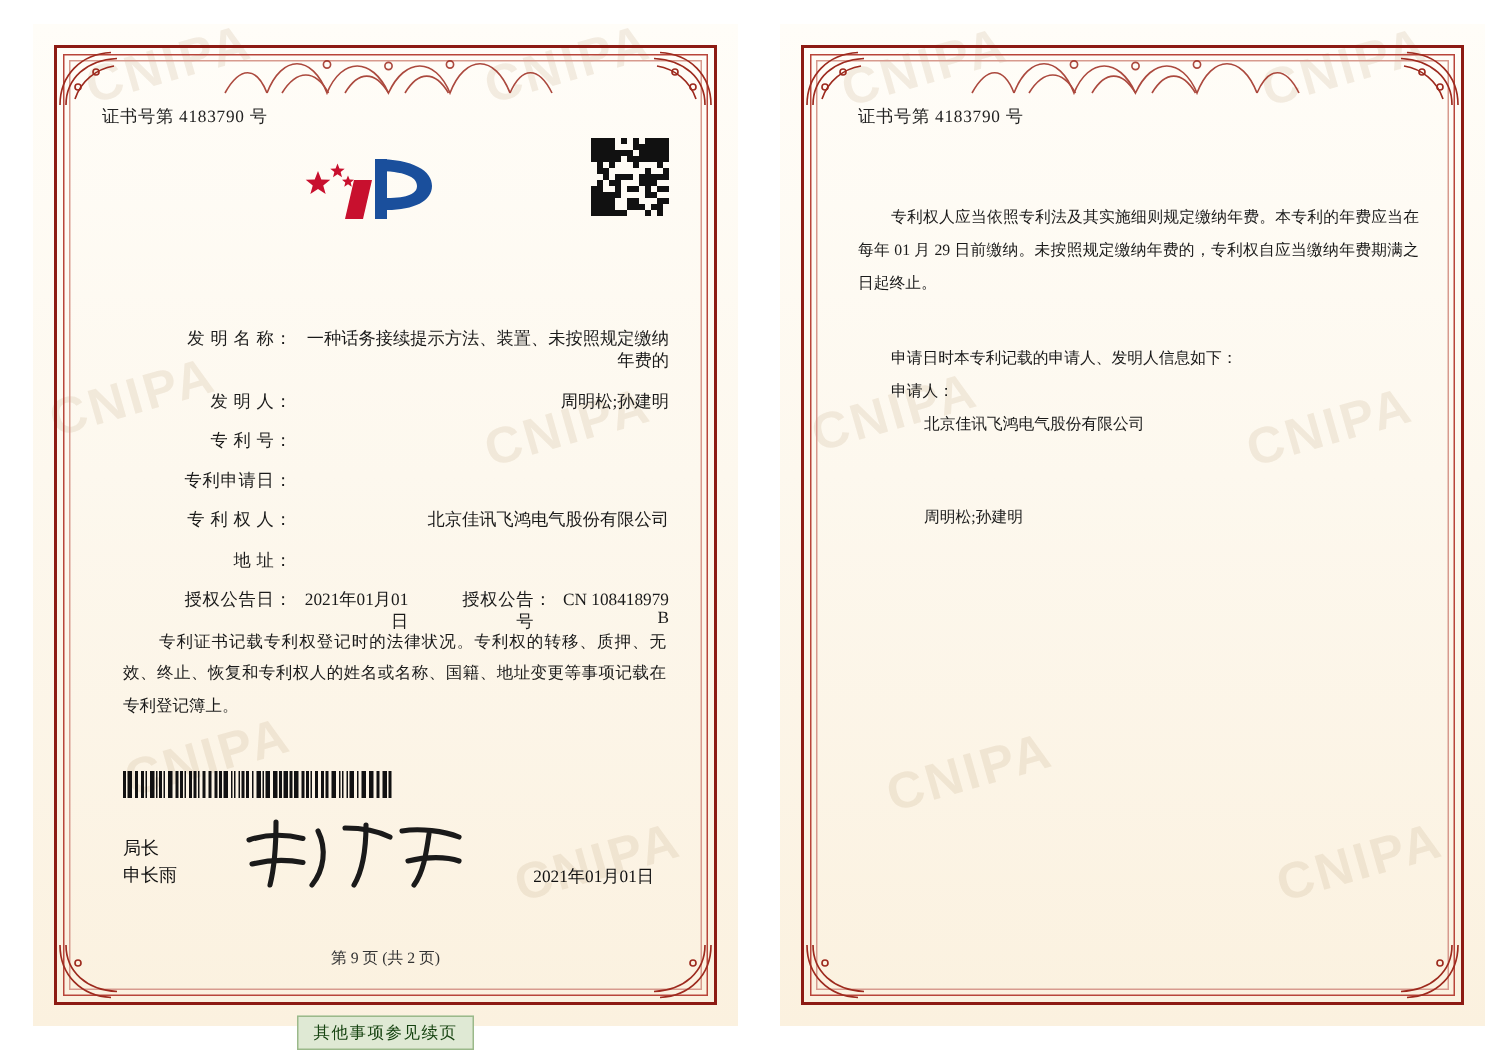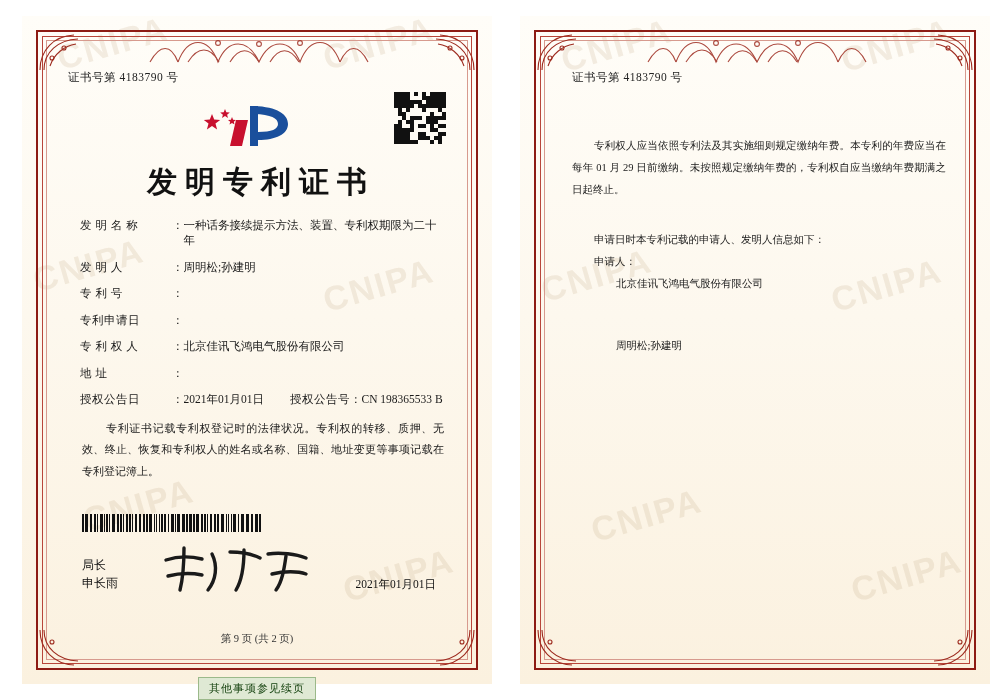--- a/index.html
+++ b/index.html
@@ -132,22 +132,23 @@
     letter-spacing: 8px;
     color: #111;
     font-family: "DejaVu Serif", serif;
     font-weight: bold;
     text-indent: 8px;
   }
 
   .fields {
     position: absolute;
     top: 148px;
-    left: 12px;
+    left: 23px;
     right: 0;
+    text-align: right;
   }
   .row {
     display: flex;
     align-items: baseline;
     margin-bottom: 11.5px;
     font-size: 11.5px;
     color: #1a1a1a;
   }
   .row .lbl {
     width: 92px;
@@ -508,27 +509,26 @@
             <i style="background: transparent;"></i>
             <i style="background: transparent;"></i>
             <i style="background: transparent;"></i>
             <i style="background: rgb(17, 17, 17);"></i>
             <i style="background: transparent;"></i>
             <i style="background: rgb(17, 17, 17);"></i>
             <i style="background: transparent;"></i>
           </div>
       </div>
 
-      <div class="title">发明专利证书</div>
 
       <div class="fields">
         <div class="row">
           <span class="lbl">发 明 名 称</span>
           <span>：</span>
-          <span class="val">一种话务接续提示方法、装置、专利权期限为二十年</span>
+          <span class="val">一种话务接续提示方法、装置、未按照规定缴纳年费的</span>
         </div>
         <div class="row">
           <span class="lbl">发 明 人</span>
           <span>：</span>
           <span class="val">周明松;孙建明</span>
         </div>
         <div class="row">
           <span class="lbl">专 利 号</span>
           <span>：</span>
         </div>
@@ -544,21 +544,21 @@
         <div class="row">
           <span class="lbl">地 址</span>
           <span>：</span>
         </div>
         <div class="row">
           <span class="lbl">授权公告日</span>
           <span>：</span>
           <span>2021年01月01日</span>
           <span class="val2 sub-lbl">授权公告号</span>
           <span>：</span>
-          <span>CN 198365533 B</span>
+          <span>CN 108418979 B</span>
         </div>
       </div>
 
       <div class="paras">
         <p class="para">专利证书记载专利权登记时的法律状况。专利权的转移、质押、无效、终止、恢复和专利权人的姓名或名称、国籍、地址变更等事项记载在专利登记簿上。</p>
       </div>
 
       <div class="barcode" id="barcode-left">
           <i style="width: 2px; margin-right: 1px;"></i>
           <i style="width: 3px; margin-right: 2px;"></i>

